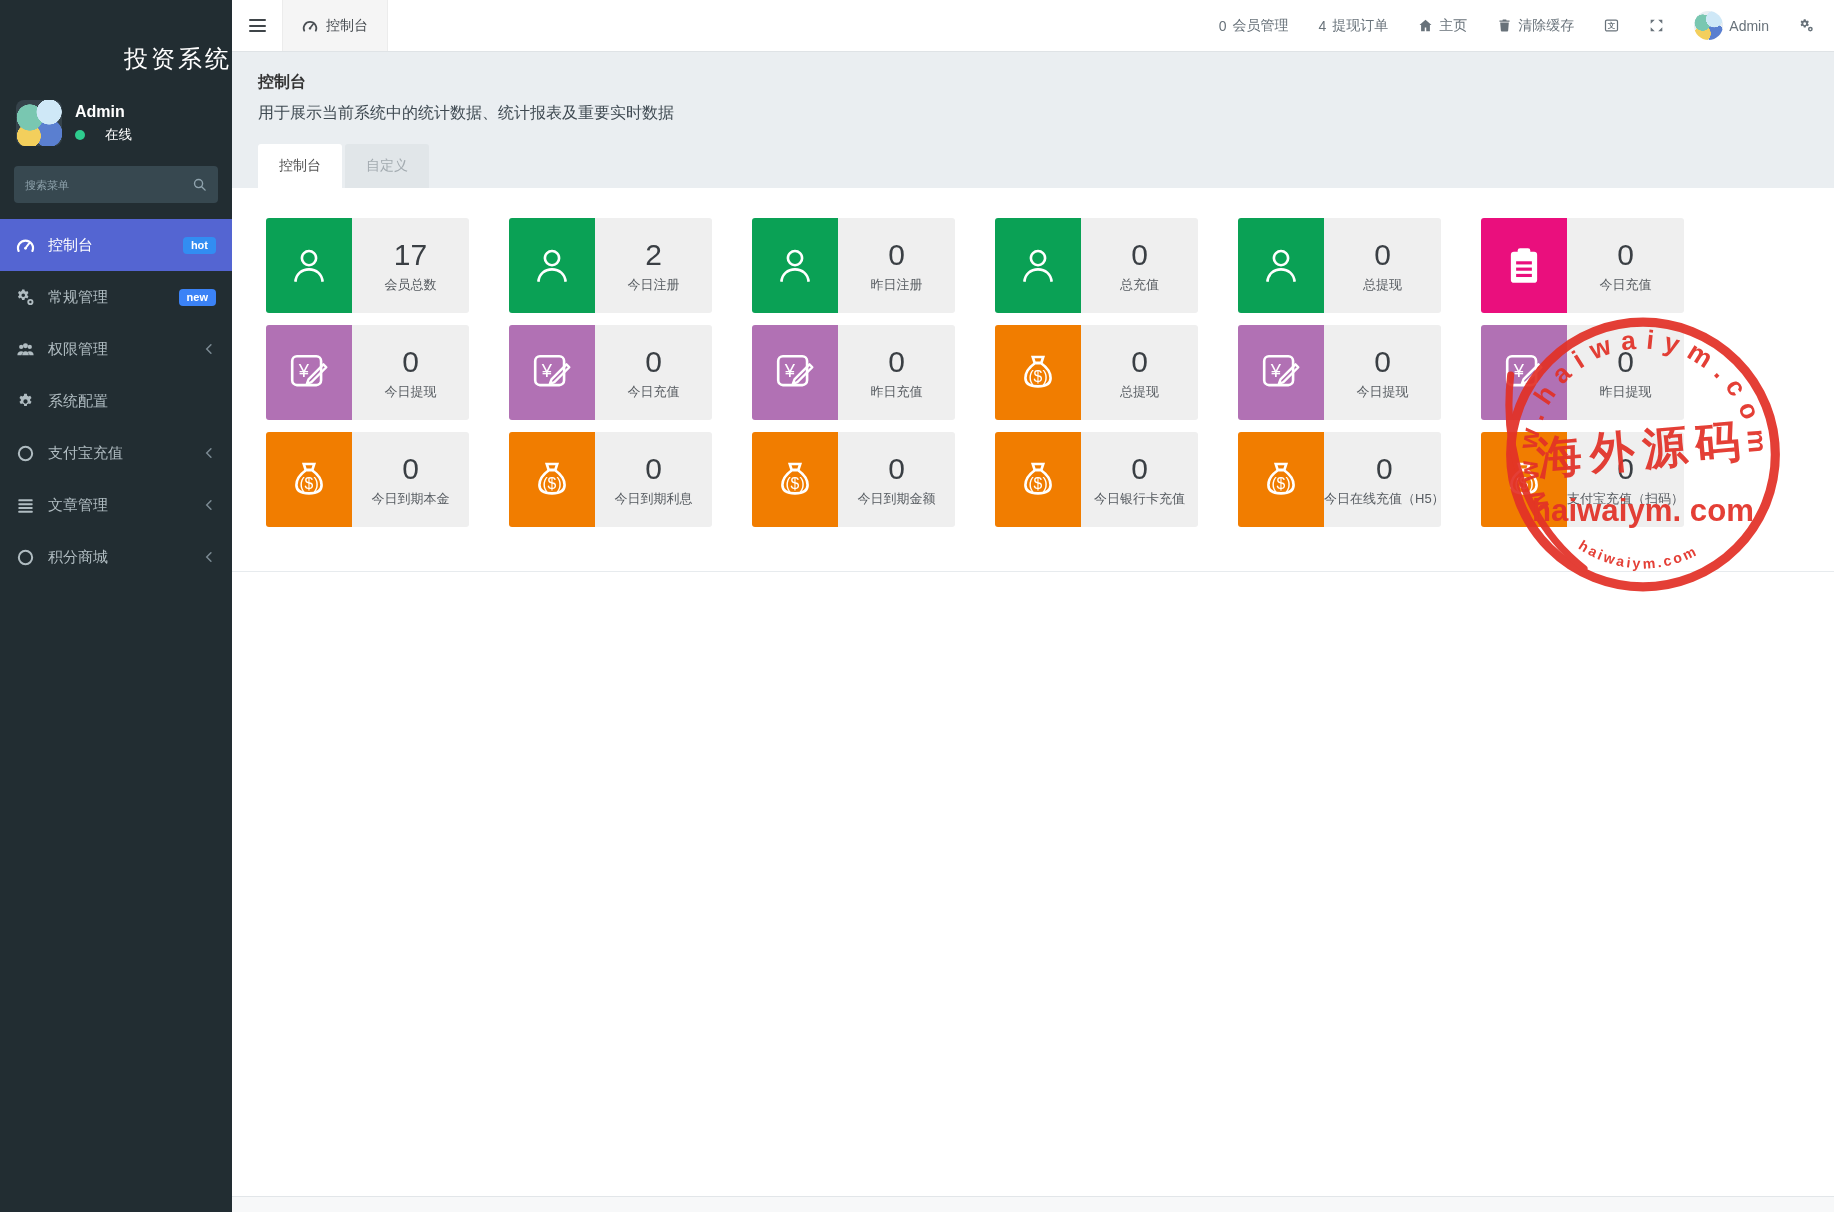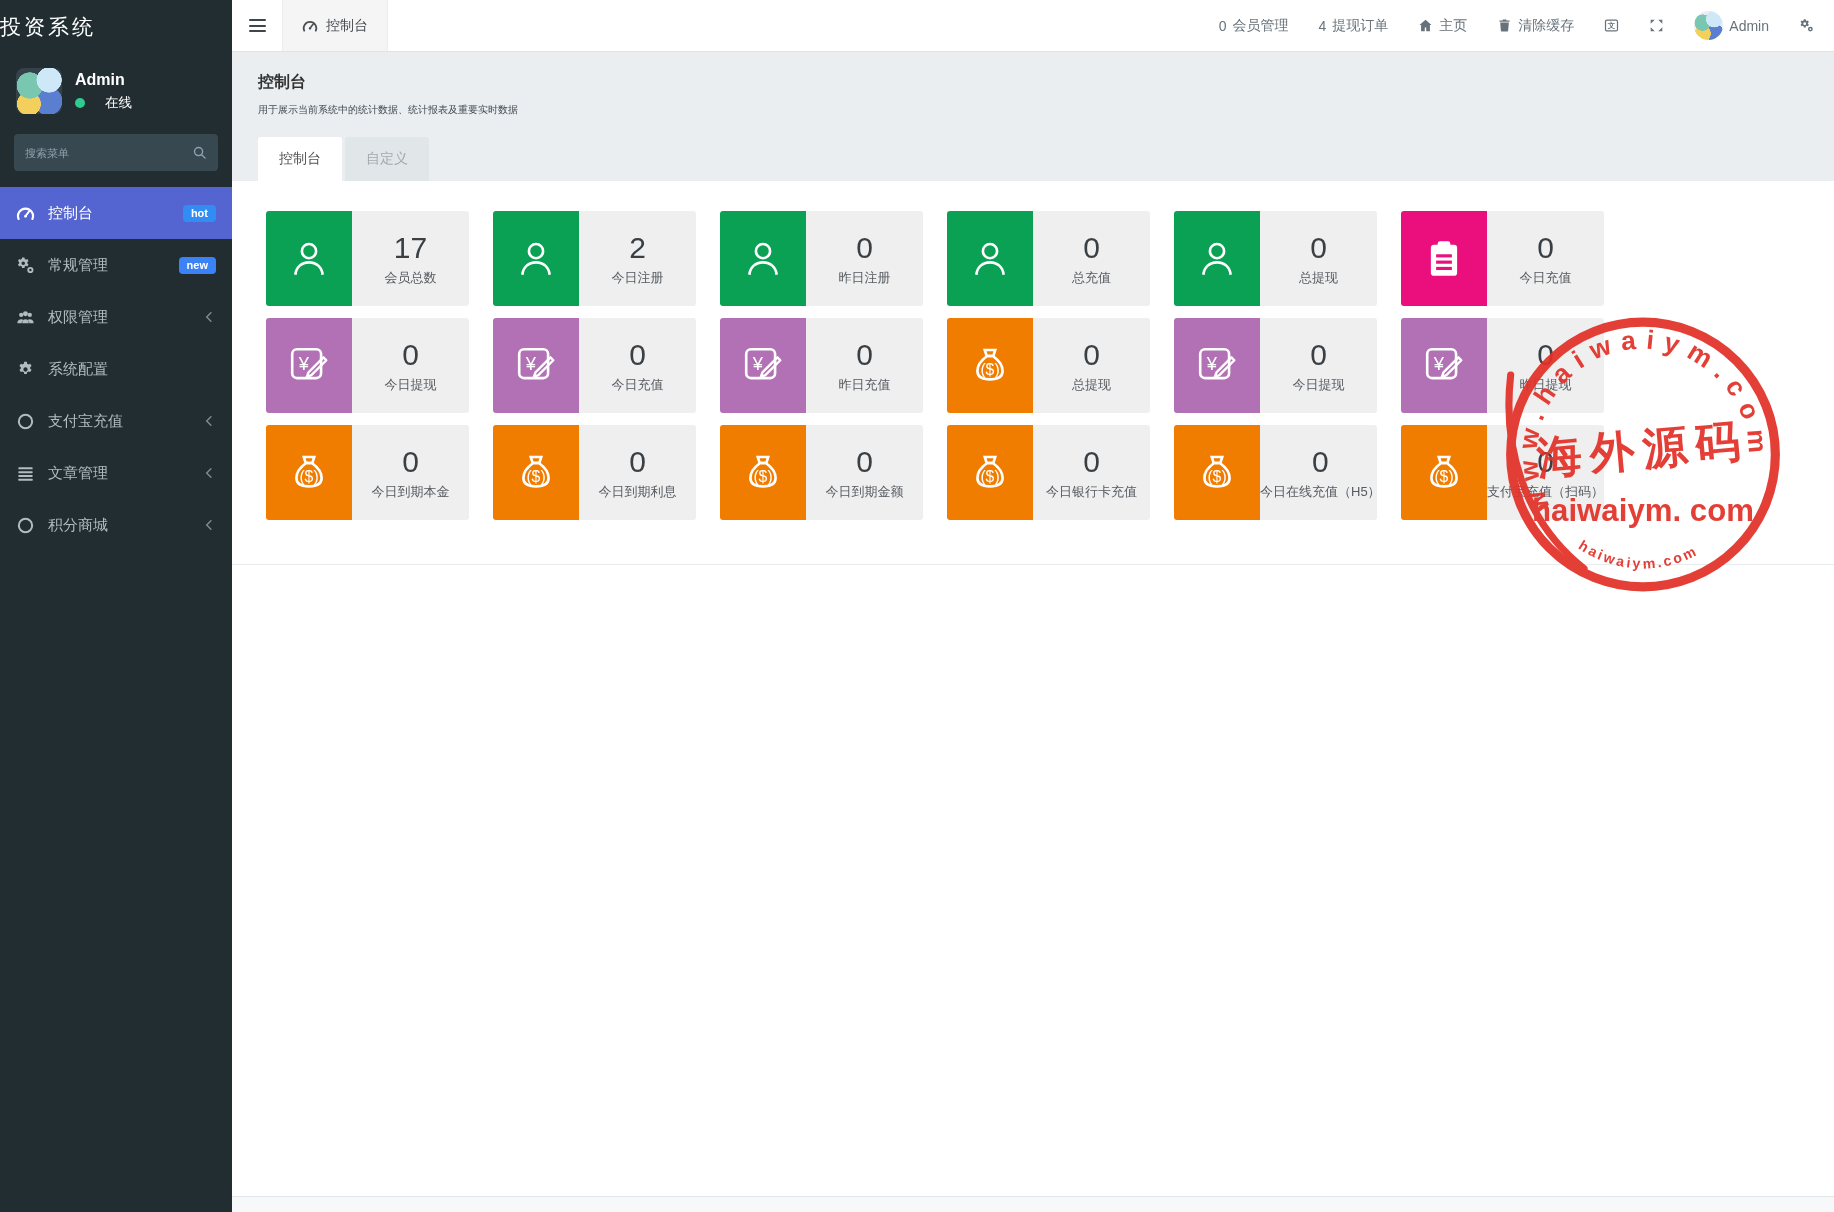--- a/index.html
+++ b/index.html
@@ -2,21 +2,21 @@
 <html><head>
 <meta charset="utf-8">
 <style>
   * { box-sizing: border-box; margin: 0; padding: 0; }
   html,body { width:1834px; height:1212px; overflow:hidden; }
   body { font-family:"Liberation Sans","DejaVu Sans",sans-serif; position:relative; background:#fff; }
   .app { display:flex; width:100%; height:100%; }
 
   
   .sidebar { width:232px; flex-shrink:0; background:#222d32; color:#fff; }
-  .logo { height:54px; line-height:54px; text-align:left; font-size:21px; letter-spacing:3px; color:#fff; cursor:pointer; }
+  .logo { height:54px; line-height:54px; text-align:right; font-size:24px; letter-spacing:3px; color:#fff; cursor:pointer;margin-top:32px; }
   .user-panel { display:flex; align-items:center; gap:13px; padding:14px 16px 16px; }
   .avatar-lg { width:46px; height:46px; border-radius:8px; flex-shrink:0;
     background:
       radial-gradient(circle at 72% 26%, #cfe8f7 0 26%, rgba(0,0,0,0) 27%),
       radial-gradient(circle at 30% 38%, #79c7b1 0 30%, rgba(0,0,0,0) 31%),
       radial-gradient(circle at 28% 78%, #f3cf5c 0 24%, rgba(0,0,0,0) 25%),
       radial-gradient(circle at 70% 72%, #5a7fd0 0 30%, rgba(0,0,0,0) 31%),
       #35424a; }
   .uname { font-size:16px; font-weight:bold; }
   .ustatus { display:flex; align-items:center; gap:20px; font-size:13.5px; margin-top:5px; }
@@ -48,28 +48,28 @@
     background:
       radial-gradient(circle at 70% 28%, #cfe8f7 0 28%, rgba(0,0,0,0) 29%),
       radial-gradient(circle at 30% 40%, #79c7b1 0 30%, rgba(0,0,0,0) 31%),
       radial-gradient(circle at 30% 78%, #f3cf5c 0 26%, rgba(0,0,0,0) 27%),
       radial-gradient(circle at 70% 74%, #5a7fd0 0 30%, rgba(0,0,0,0) 31%),
       #e8eef2; }
 
   .content { flex:1; display:flex; flex-direction:column; min-height:0; }
   .page-head { background:#eaeef1; padding:16px 26px 0; }
   .ph-title { font-size:16px; font-weight:bold; color:#333; margin:4px 0 10px; }
-  .ph-desc { font-size:10px; color:#3f4a52; margin:0 0 20px; }
+  .ph-desc { font-size:16px; color:#3f4a52; margin:0 0 20px; }
   .tabs { display:flex; }
   .tab { padding:13px 21px; font-size:14px; border-radius:3px 3px 0 0; margin-right:3px; cursor:pointer; }
   .tab.active { background:#fff; color:#555; }
   .tab.inactive { background:#e1e6e9; color:#a3abb0; }
 
   .panel { background:#fff; padding:30px 34px 44px; border-bottom:1px solid #e7ebee; }
-  .grid { display:grid; grid-template-columns:repeat(6, 203px); gap:12px 24px; justify-content:start;text-align:center; }
+  .grid { display:grid; grid-template-columns:repeat(6, 203px); gap:12px 40px; justify-content:start;text-align:center; }
   .stat-card { display:flex; height:95px; border-radius:3px; overflow:hidden; }
   .stat-icon { width:86px; flex-shrink:0; display:flex; align-items:center; justify-content:center; color:#fff; }
   .stat-icon svg { width:42px; height:42px; }
   .bg-green  { background:#0aa155; }
   .bg-purple { background:#b171b4; }
   .bg-orange { background:#f17d00; }
   .bg-pink   { background:#ea0f7d; }
   .stat-body { flex:1; background:#efefef; display:flex; flex-direction:column; align-items:center; justify-content:center; }
   .stat-value { font-size:30px; color:#3a3f44; }
   .stat-label { font-size:13px; color:#565b60; margin-top:4px; white-space:nowrap; }

